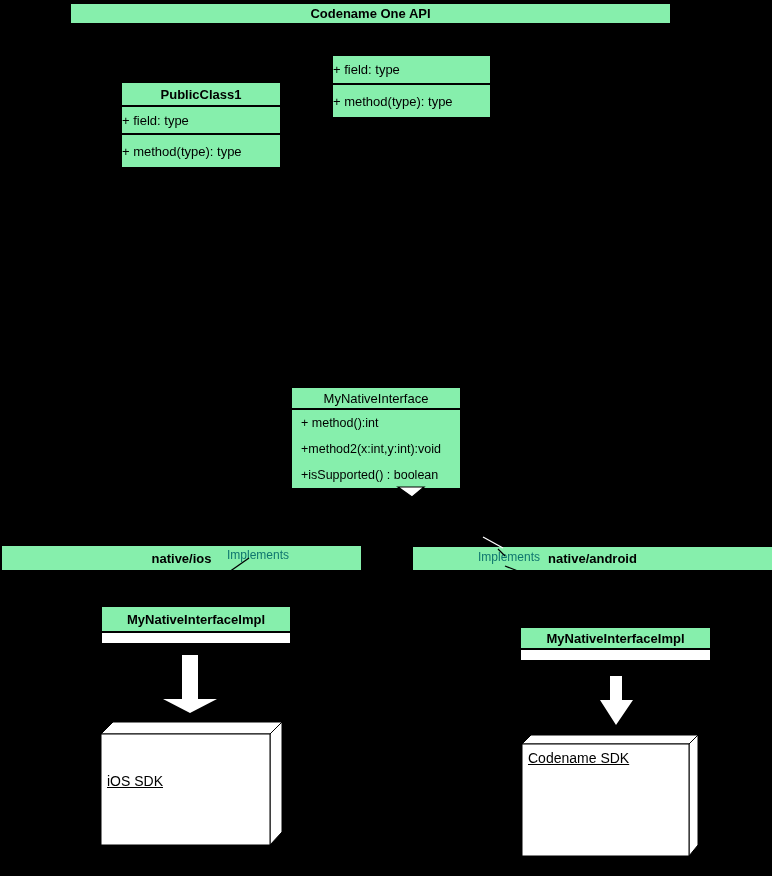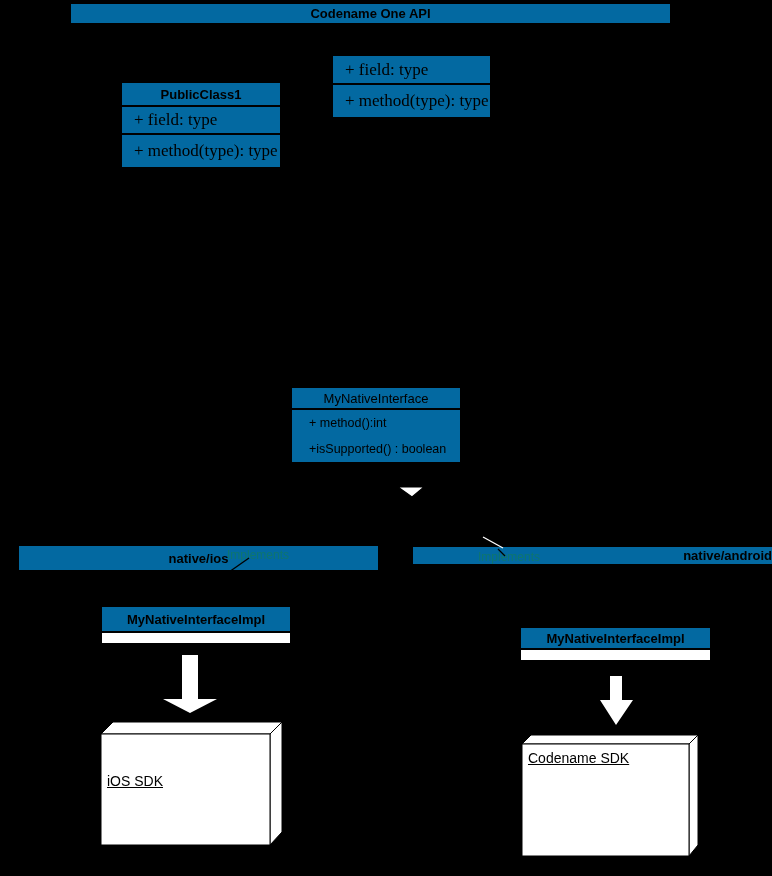--- a/index.html
+++ b/index.html
@@ -3,45 +3,45 @@
 <meta charset="utf-8">
 <style>
   html,body{margin:0;padding:0;}
   body{
     width:772px;height:876px;position:relative;background:#000000;
     font-family:"Liberation Sans",sans-serif;overflow:hidden;color:#000;
   }
   .abs{position:absolute;}
   svg.layer{position:absolute;left:0;top:0;pointer-events:none;}
   #layer-back{z-index:1;}
-  .box{background:#0369a1;border:1px solid #000;box-sizing:border-box;z-index:3;}
+  .box{background:#86efac;border:1px solid #000;box-sizing:border-box;z-index:3;}
   .center-bold{display:flex;align-items:center;justify-content:center;font-weight:bold;font-size:13px;}
   .class-header{display:flex;align-items:center;justify-content:center;font-size:13px;border-bottom:2px solid #000;box-sizing:border-box;}
   .bold{font-weight:bold;}
-  .member-row{display:flex;align-items:center;font-size:17px;padding-left:12px;box-sizing:border-box;font-family:Liberation Serif, serif;}
+  .member-row{display:flex;align-items:center;font-size:13px;padding-left:0;box-sizing:border-box;}
   .sep{border-bottom:2px solid #000;}
-  .method-row{display:flex;align-items:center;font-size:12.5px;padding-left:17px;height:26px;text-align:center;}
+  .method-row{display:flex;align-items:center;font-size:12.5px;padding-left:9px;height:26px;text-align:center;}
   
   #title-bar{left:70px;top:3px;width:601px;height:21px;}
   
   #pc1{left:121px;top:82px;width:160px;}
   #pc1 .class-header{height:24px;}
   #pc1 .row1{height:28px;}
   #pc1 .row2{height:32px;}
   
   #pc2{left:332px;top:55px;width:159px;}
   #pc2 .class-header{height:24px;}
   #pc2 .row1{height:29px;}
   #pc2 .row2{height:32px;}
   
   #iface{left:291px;top:387px;width:170px;}
   #iface .class-header{height:22px;}
   
-  #band-ios{left:19px;top:546px;width:359px;height:24px;border:none;}
-  #band-android{left:413px;top:547px;width:359px;height:17px;border:none;justify-content:flex-end;}
+  #band-ios{left:2px;top:546px;width:359px;height:24px;border:none;}
+  #band-android{left:413px;top:547px;width:359px;height:23px;border:none;}
   .impl-label{position:absolute;z-index:4;font-size:12px;color:#0f766e;}
   #implements-ios{left:227px;top:548px;}
   #implements-android{left:478px;top:550px;}
   
   #impl-ios{left:101px;top:606px;width:190px;}
   #impl-ios .class-header{height:26px;}
   #impl-android{left:520px;top:627px;width:191px;}
   #impl-android .class-header{height:22px;}
   .empty-compartment{height:10px;background:#fff;}
   
@@ -79,20 +79,21 @@
 </div>
 
 <div id="pc2" class="abs box">
   <div class="member-row row1 sep">+ field: type</div>
   <div class="member-row row2">+ method(type): type</div>
 </div>
 
 <div id="iface" class="abs box">
   <div class="class-header">MyNativeInterface</div>
   <div class="method-row">+ method():int</div>
+  <div class="method-row">+method2(x:int,y:int):void</div>
   <div class="method-row">+isSupported() : boolean</div>
 </div>
 
 <div id="band-ios" class="abs box center-bold">
   <span>native/ios</span>
 </div>
 <div id="implements-ios" class="impl-label">Implements</div>
 
 <div id="band-android" class="abs box center-bold">
   <span>native/android</span>

